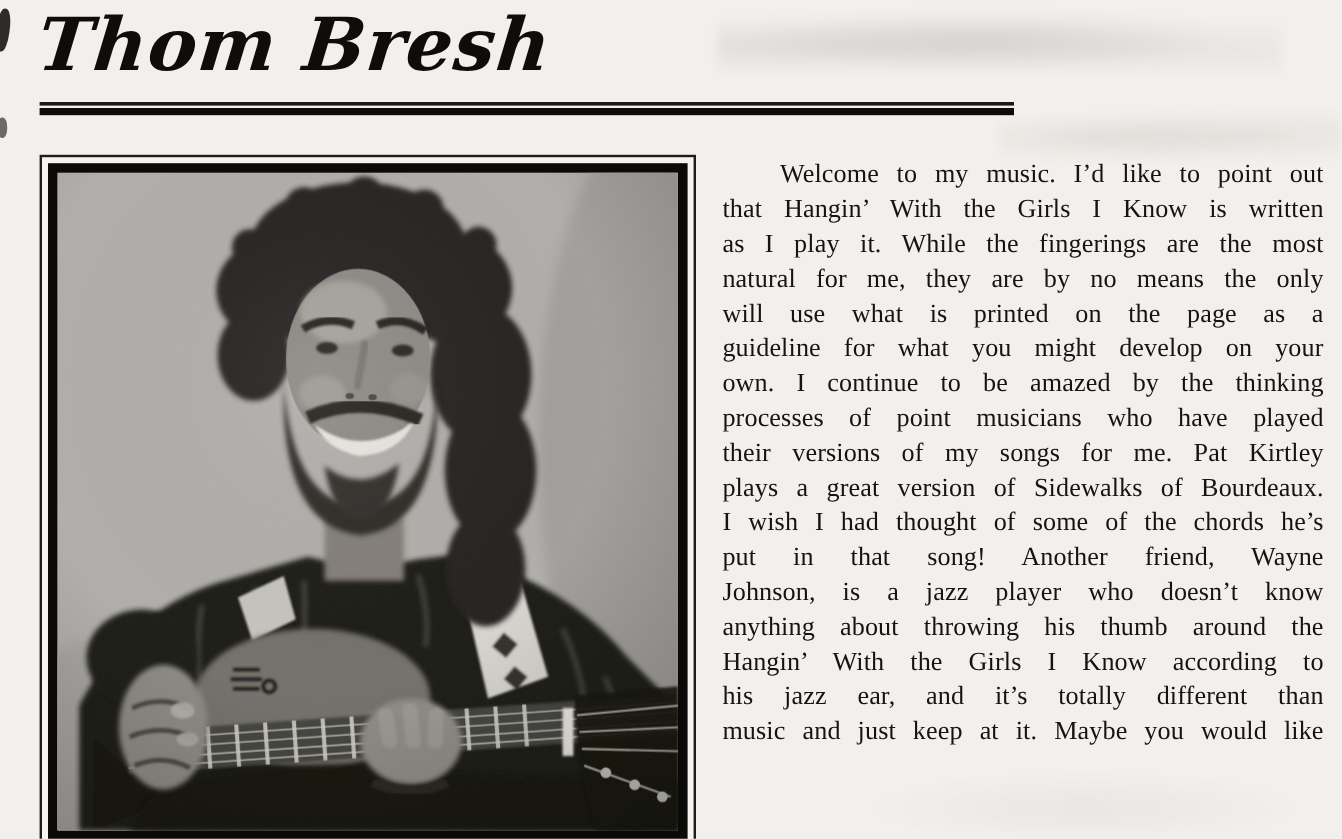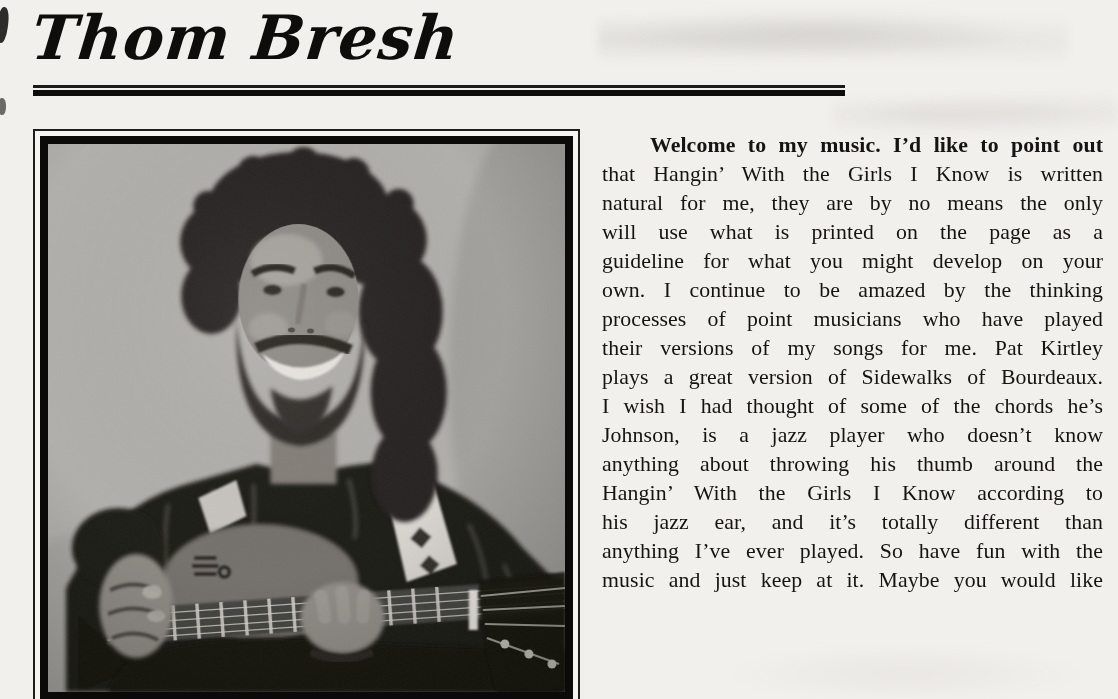--- a/index.html
+++ b/index.html
@@ -49,21 +49,21 @@
   
   .article{
     position:absolute;left:602px;top:131px;width:501px;
     font-size:21.8px;
   }
   .jline{
     text-align:justify;height:29px;line-height:29px;overflow:hidden;
     letter-spacing:.1px;
   }
   .jline::after{content:"";display:inline-block;width:100%;height:0;}
-  .jline.indent{text-indent:48px;font-weight:bold;}
+  .jline.indent{text-indent:48px;}
   .jline .it{}
 </style>
 </head>
 <body>
 
 <div class="speck1"></div>
 <div class="speck2"></div>
 <div class="smudge a"></div>
 <div class="smudge b"></div>
 <div class="smudge c"></div>
@@ -248,27 +248,28 @@
 
       <rect width="516" height="548" fill="url(#vign)"></rect>
       <rect width="516" height="548" filter="url(#grainF)" opacity="0.12"></rect>
     </svg>
   </div>
 </div>
 
 <div class="article">
     <div class="jline indent"><span>Welcome to my music. I’d like to point out</span></div>
     <div class="jline"><span>that </span><span class="it">Hangin’ With the Girls I Know</span><span> is written</span></div>
+    <div class="jline"><span>as I play it. While the fingerings are the most</span></div>
     <div class="jline"><span>natural for me, they are by no means the only</span></div>
     <div class="jline"><span>will use what is printed on the page as a</span></div>
     <div class="jline"><span>guideline for what you might develop on your</span></div>
     <div class="jline"><span>own. I continue to be amazed by the thinking</span></div>
     <div class="jline"><span>processes of point musicians who have played</span></div>
     <div class="jline"><span>their versions of my songs for me. Pat Kirtley</span></div>
     <div class="jline"><span>plays a great version of </span><span class="it">Sidewalks of Bourdeaux</span><span>.</span></div>
     <div class="jline"><span>I wish I had thought of some of the chords he’s</span></div>
+    <div class="jline"><span>put in that song! Another friend, Wayne</span></div>
     <div class="jline"><span>Johnson, is a jazz player who doesn’t know</span></div>
     <div class="jline"><span>anything about throwing his thumb around the</span></div>
     <div class="jline"><span class="it">Hangin’ With the Girls I Know</span><span> according to</span></div>
     <div class="jline"><span>his jazz ear, and it’s totally different than</span></div>
-    <div class="jline"><span>anything I’ve ever played. So have fun with the</span></div>
     <div class="jline"><span>music and just keep at it. Maybe you would like</span></div>
   </div>
 
 </body></html>

